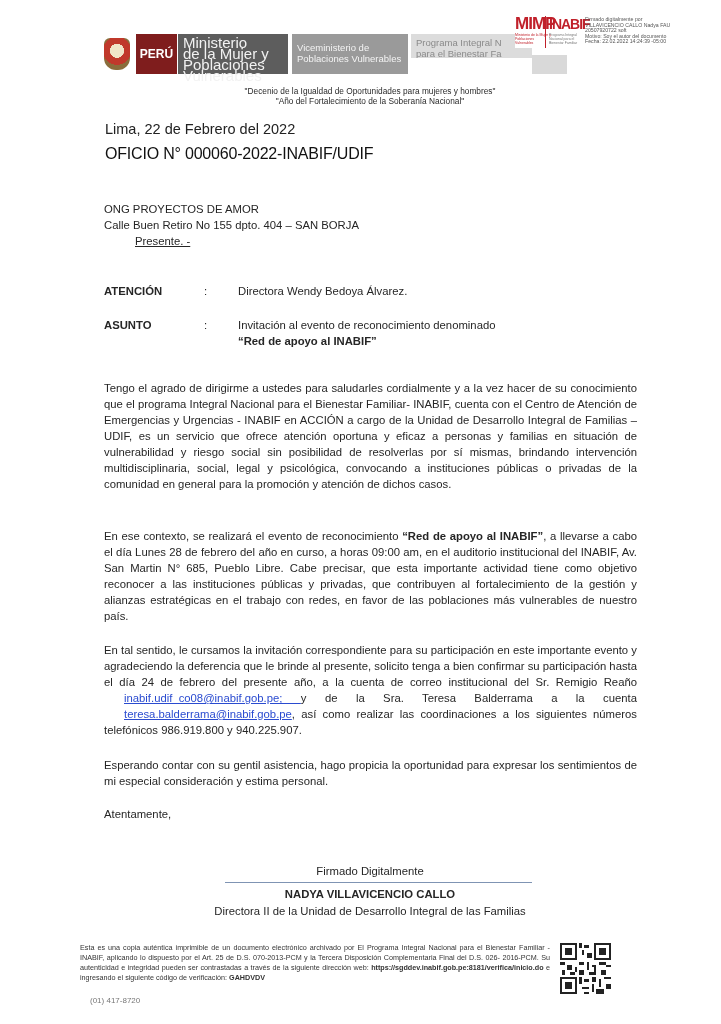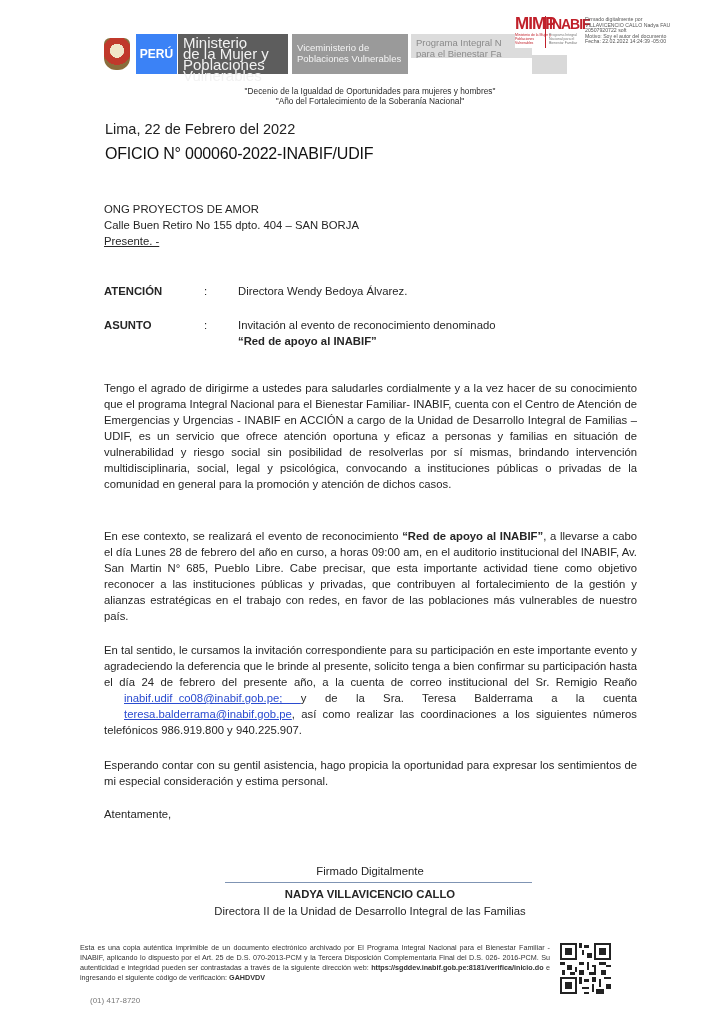--- a/index.html
+++ b/index.html
@@ -4,21 +4,21 @@
   <style>
     html, body { margin: 0; padding: 0; }
     body {
       width: 721px; height: 1024px; background: #ffffff; position: relative; overflow: hidden;
       font-family: "Liberation Sans", sans-serif; color: #1e1e1e;
     }
     .abs { position: absolute; }
     
     .shield { left: 104px; top: 38px; width: 26px; height: 32px; border-radius: 6px 6px 12px 12px;
       background: radial-gradient(circle at 50% 40%, #f0e6c8 0 30%, #c0392b 31% 60%, #8a6d3b 61%); }
-    .peru-box { left: 136px; top: 34px; width: 41px; height: 40px; background: #3b82f6; color: #fff;
+    .peru-box { left: 136px; top: 34px; width: 41px; height: 40px; background: #7f1d1d; color: #fff;
       font-size: 12px; font-weight: bold; display:flex; align-items:center; justify-content:center; }
     .min-box { left: 178px; top: 34px; width: 110px; height: 40px; background: #5d5d5d; color: #f2f2f2;
       font-size: 15px; line-height: 11px; padding: 3px 0 0 5px; box-sizing: border-box; }
     .vice-box { left: 292px; top: 34px; width: 116px; height: 40px; background: #9a9a9a; color: #f4f4f4;
       font-size: 9.5px; line-height: 11px; padding: 8px 0 0 5px; box-sizing: border-box; }
     .prog-box { left: 411px; top: 34px; width: 121px; height: 24px; background: #dcdcdc; color: #8a8a8a;
       font-size: 9.5px; line-height: 11px; padding: 3px 0 0 5px; box-sizing: border-box; overflow:hidden; white-space: nowrap; }
     .prog-ext { left: 532px; top: 55px; width: 35px; height: 19px; background: #d9d9d9; }
     .mimp { left: 503px; top: 16px; width: 38px; height: 32px; background:#fff; color: #c0202a; font-weight: bold;
       font-size: 17px; line-height: 16px; letter-spacing: -1px; font-family: "Liberation Sans", sans-serif; margin-left: 12px; }
@@ -27,21 +27,21 @@
       color: #c0202a; font-weight: bold; font-size: 14px; line-height: 16px; letter-spacing: -1px; }
     .inabif-logo small { display:block; font-size: 3.5px; line-height:4px; color:#777; letter-spacing:0; font-weight:normal; margin-top:1px;}
     .sig-stamp { left: 585px; top: 17px; width: 135px; font-size: 5.2px; line-height: 5.6px; color: #555; }
     
     .slogans { left: 150px; top: 86px; width: 440px; text-align: center; font-size: 8.3px; line-height: 10px; color: #2a2a2a; }
     .date { left: 105px; top: 121px; font-size: 14.5px; color:#222;text-align:right; }
     .oficio { left: 105px; top: 145px; font-size: 16px; color:#111; letter-spacing: -0.2px; }
     
     .doc { font-family: "Liberation Sans", sans-serif; font-size: 11.3px; line-height: 16px; color: #262626; }
     .addr { left: 104px; top: 201px; line-height: 16px; }
-    .addr .u { text-decoration: underline; }
+    .addr .u { text-decoration: underline; margin-left: 31px; }
     .row { position: absolute; left: 104px; }
     .lbl { display:inline-block; width: 100px; font-weight: bold; }
     .colon { display:inline-block; width: 34px; }
     .val { display:inline-block; vertical-align: top; }
     .para { left: 104px; width: 533px; text-align: justify; }
     .link { color: #2a4bd0; text-decoration: underline; padding-left: 20px; }
     b { font-weight: bold; }
     .sign { left: 190px; width: 360px; text-align: center; }
     .sign-line { left: 225px; top: 882px; width: 307px; height: 1px; background: #7f94b3; }
     .footer { left: 80px; top: 943px; width: 470px; font-size: 7.2px; line-height: 10px; color: #333; text-align: justify; }

